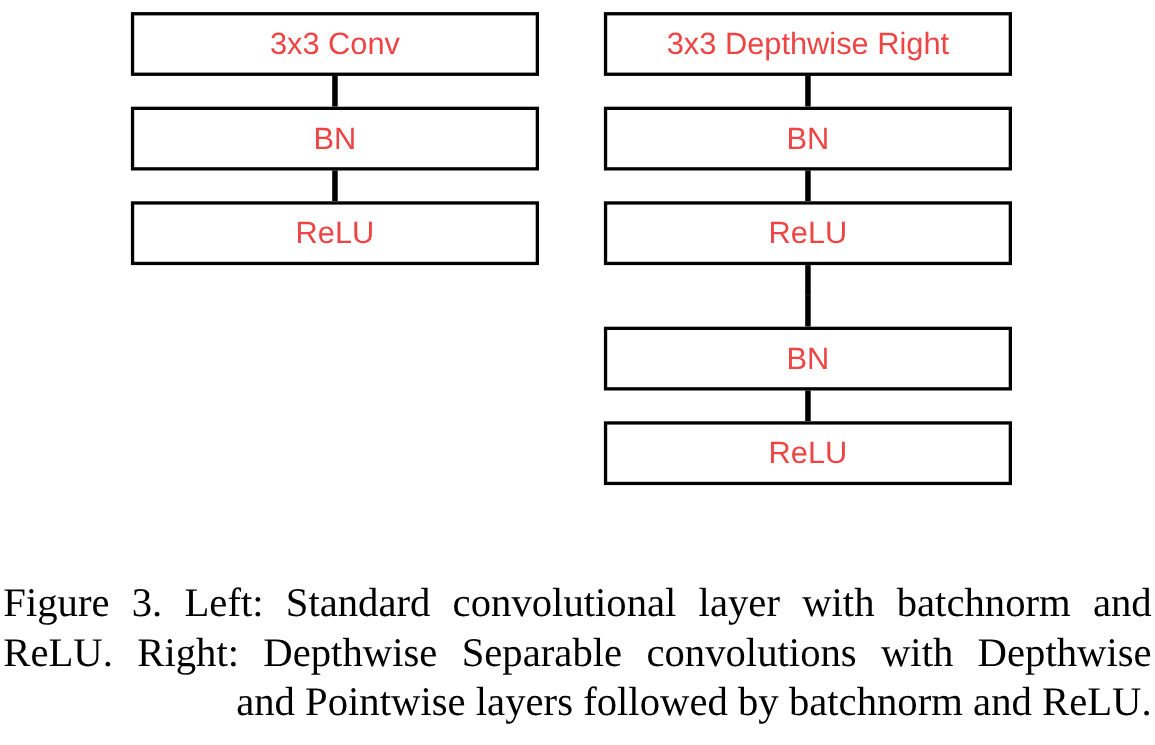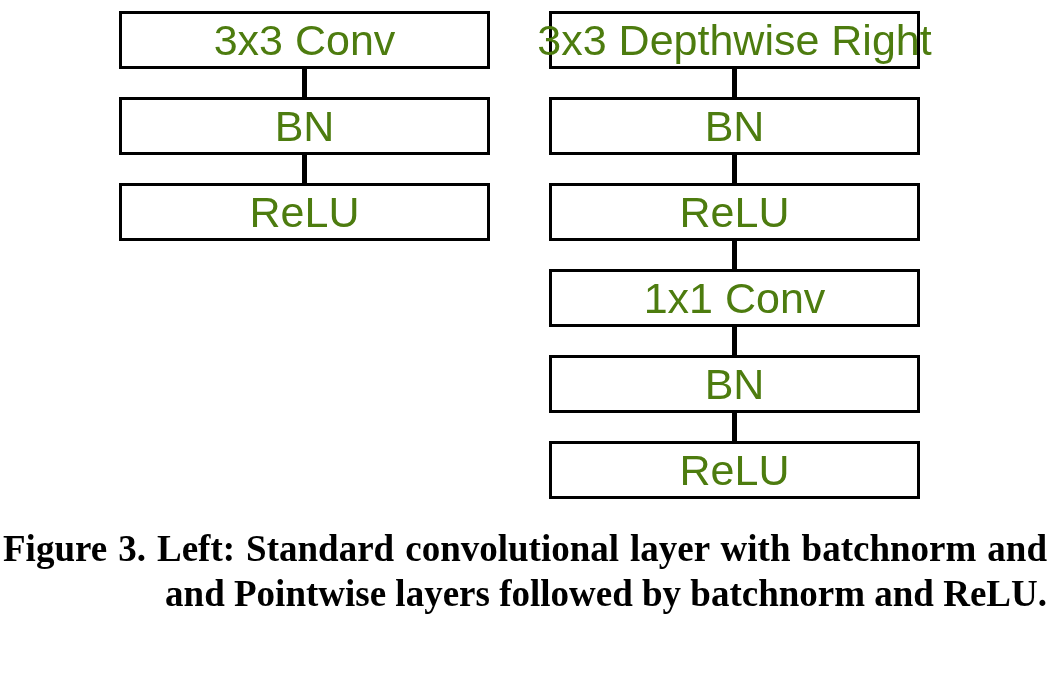--- a/index.html
+++ b/index.html
@@ -24,41 +24,40 @@
   .column-left  { left: 119px; top: 11px; width: 371px; }
   .column-right { left: 549px; top: 11px; width: 371px; }
   .node {
     box-sizing: border-box;
     height: 58px;
     border: 3px solid #000000;
     background: #ffffff;
     display: flex;
     align-items: center;
     justify-content: center;
-    font-size: 43px;
+    font-size: 28px;
     line-height: 1;
-    color: #4d7c0f;
+    color: #ef4444;
     white-space: nowrap;
   }
   .connector {
     align-self: center;
     width: 5px;
     height: 28px;
     background: #000000;
   }
   .caption {
     position: absolute;
     left: 3px;
     top: 526px;
     width: 1044px;
     font-family: "Liberation Serif", serif;
     font-size: 37px;
     line-height: 45px;
     color: #000000;
-    font-weight: bold;
   }
   .caption-line-justified {
     text-align: justify;
     text-align-last: justify;
   }
   .caption-line-last {
     text-align: right;
   }
 </style>
 </head>
@@ -74,25 +73,25 @@
     <div class="node">ReLU</div>
   </div>
 
   <div class="column column-right">
     <div class="node">3x3 Depthwise Right</div>
     <div class="connector"></div>
     <div class="node">BN</div>
     <div class="connector"></div>
     <div class="node">ReLU</div>
     <div class="connector"></div>
-    <div class="node">1x1 Conv</div>
     <div class="connector"></div>
     <div class="node">BN</div>
     <div class="connector"></div>
     <div class="node">ReLU</div>
   </div>
 
   <div class="caption">
     <div class="caption-line-justified">Figure 3. Left: Standard convolutional layer with batchnorm and</div>
+    <div class="caption-line-justified">ReLU. Right: Depthwise Separable convolutions with Depthwise</div>
     <div class="caption-line-last">and Pointwise layers followed by batchnorm and ReLU.</div>
   </div>
 
 </div>
 
 </body></html>

